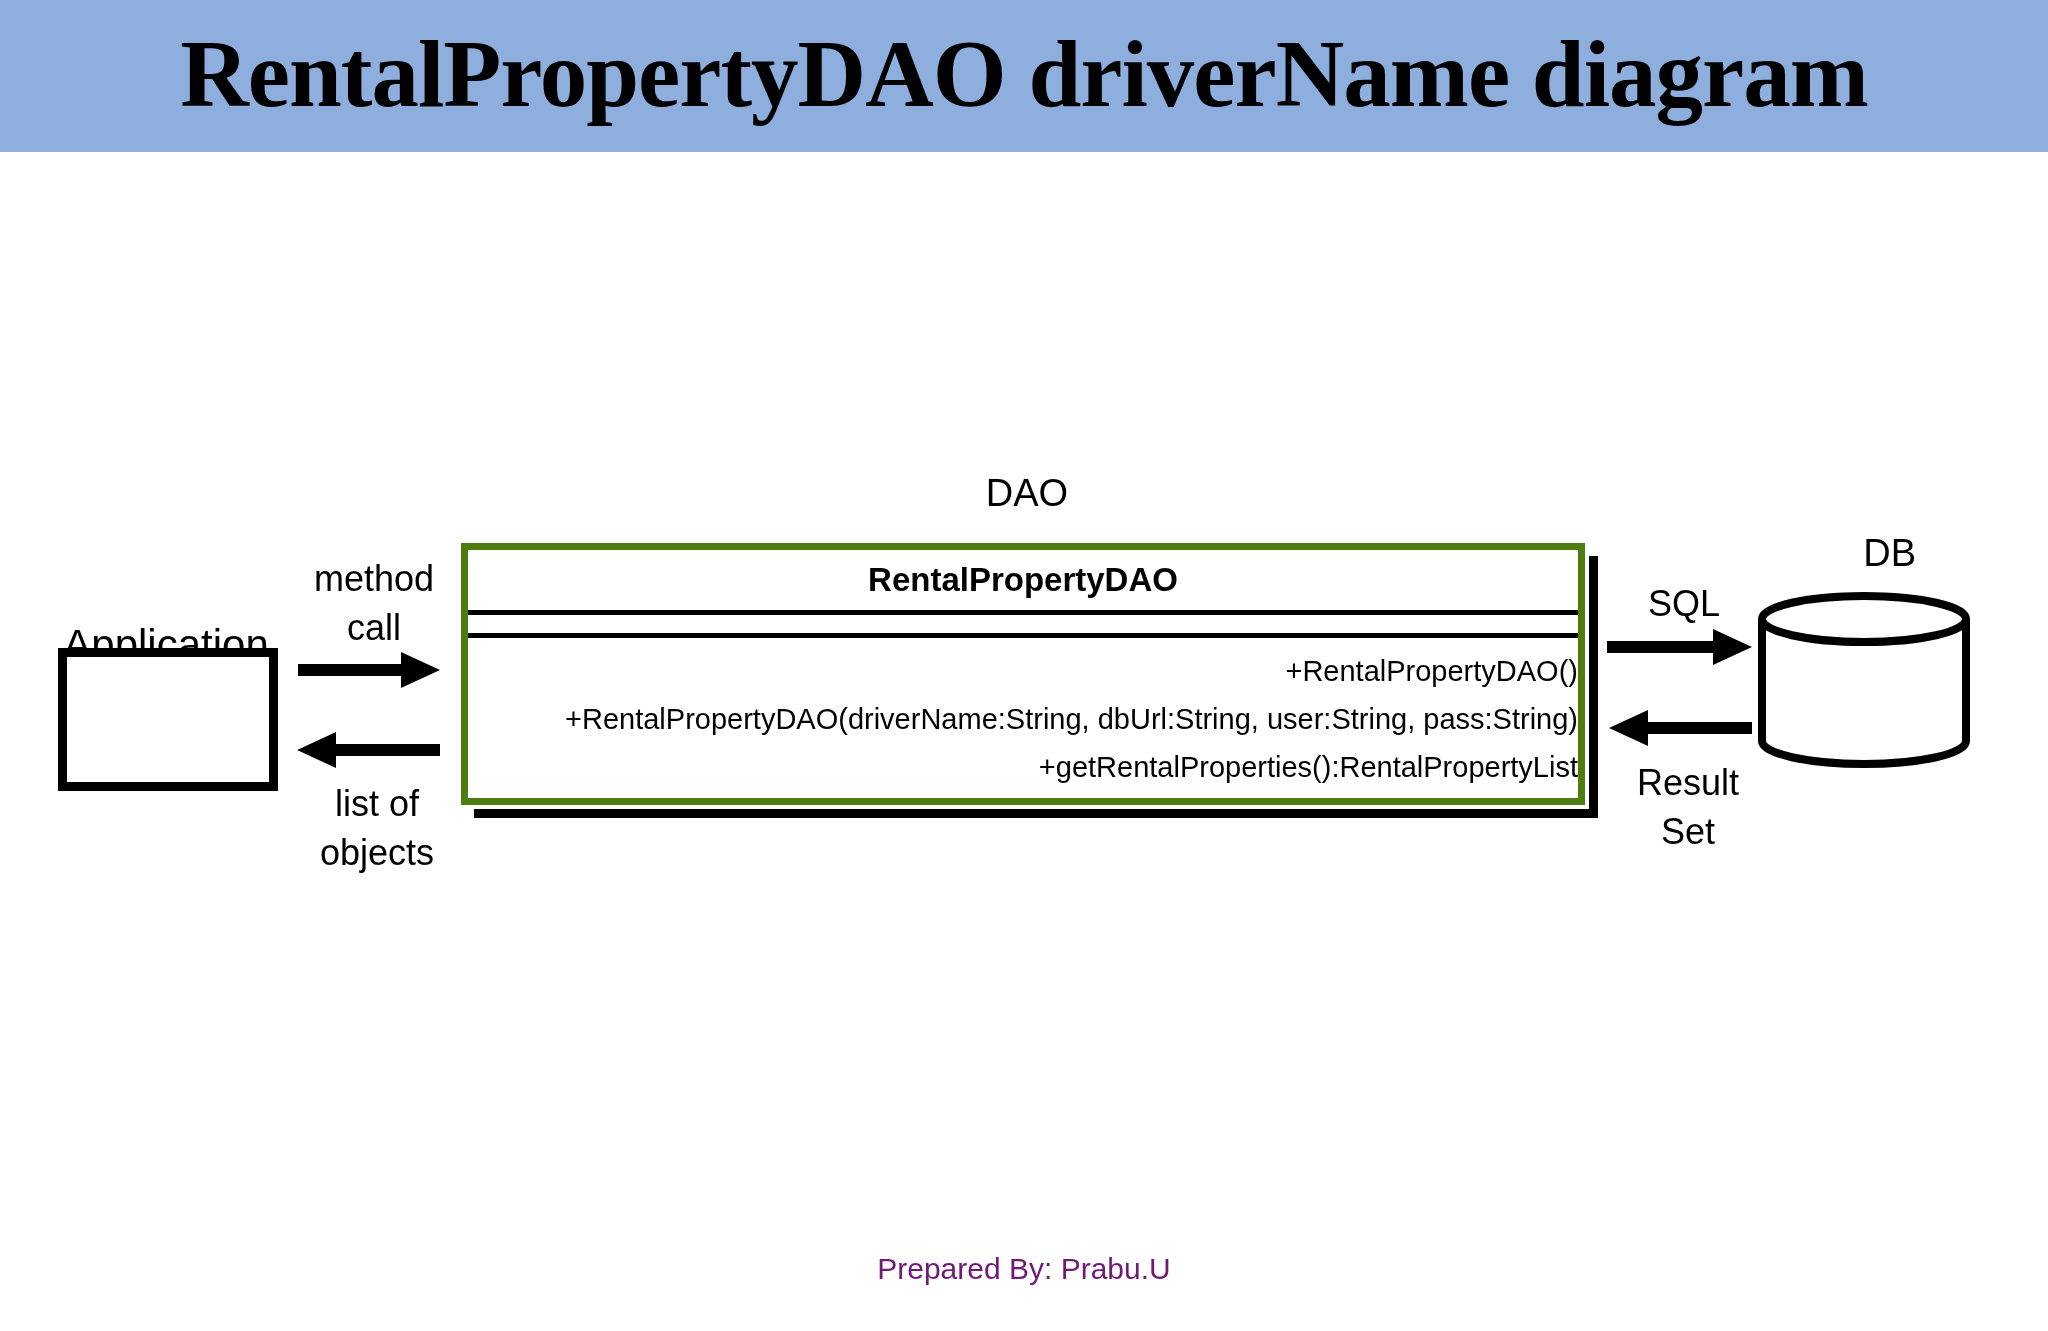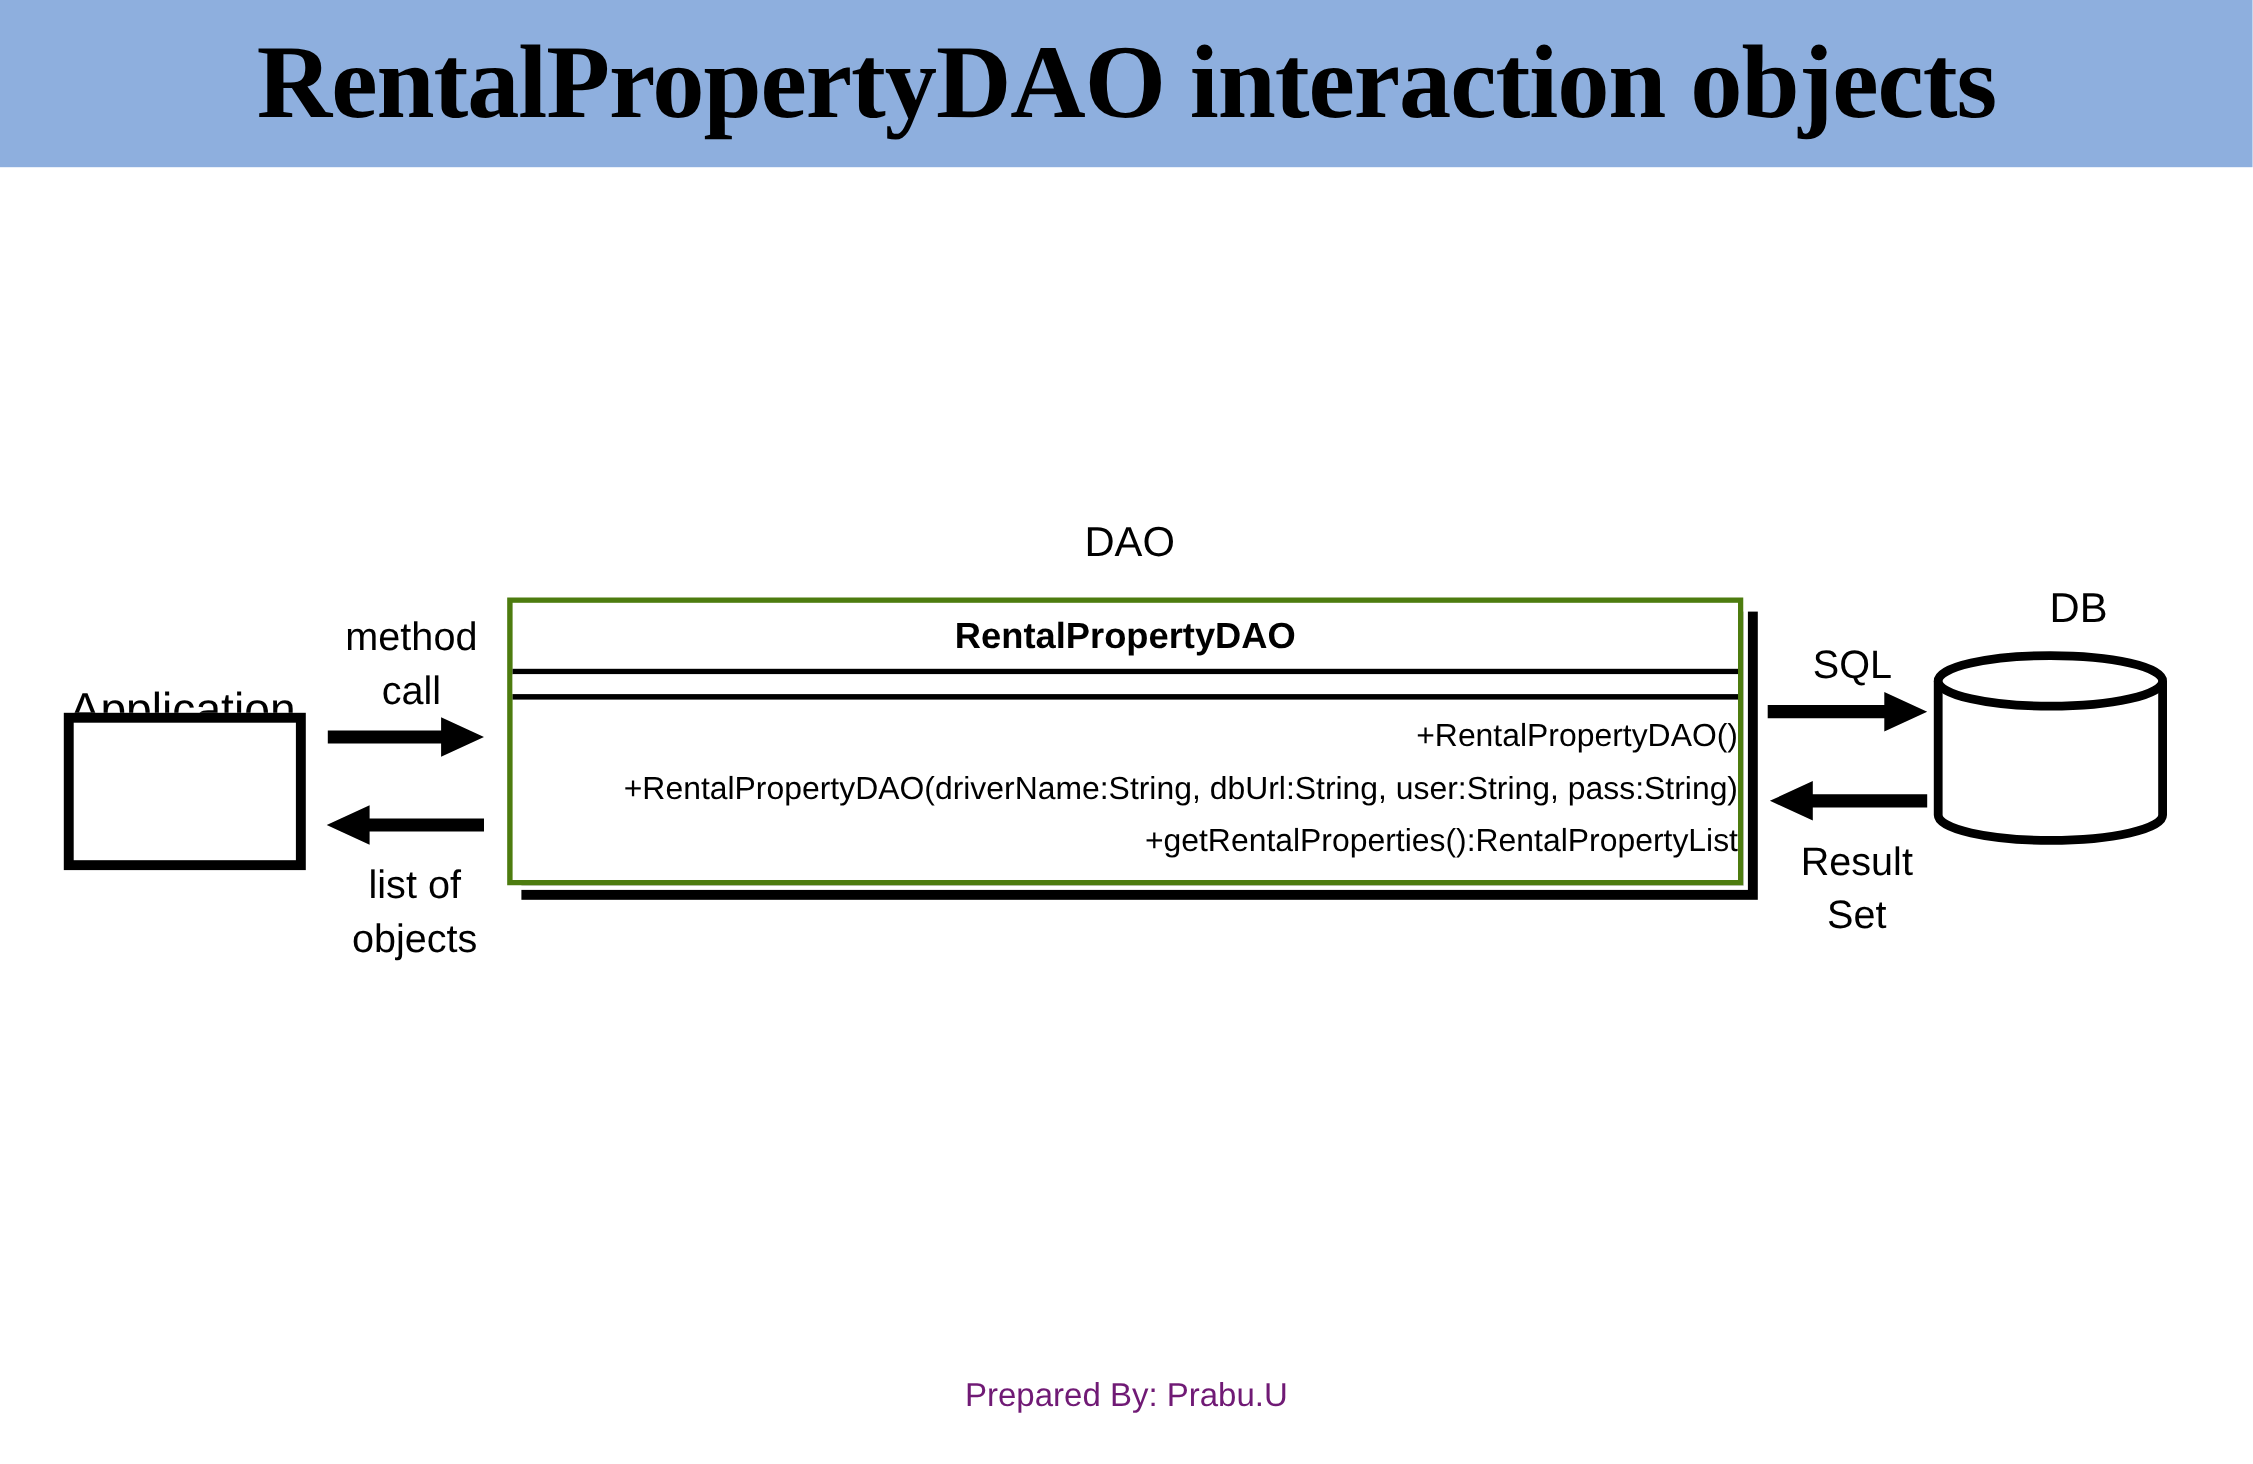--- a/index.html
+++ b/index.html
@@ -23,21 +23,21 @@
   .dao-label {
     position:absolute; left:952px; top:472px; width:150px;
     text-align:center; font-size:38px; line-height:42px;
   }
   .class-shadow {
     position:absolute; left:474px; top:556px; width:1124px; height:262px;
     background:#000;
   }
   .class-box {
     position:absolute; left:461px; top:543px; width:1124px; height:262px;
-    background:#fff; border:5px solid #4d7c0f; outline:4px solid #fff;
+    background:#fff; border:7px solid #4d7c0f; outline:4px solid #fff;
   }
   .class-title {
     height:60px; display:flex; align-items:center; justify-content:center;
     font-size:33px; font-weight:bold;
   }
   .sep { height:5px; background:#000; }
   .attr-compartment { height:18px; background:#fff; }
   .methods {
     padding:9px 0 0 12px; font-size:29px; line-height:48px;
     white-space:nowrap;
@@ -77,21 +77,21 @@
     position:absolute; left:0; top:1249px; width:2048px;
     text-align:center; font-size:30px; line-height:40px; color:#701a75;
   }
 </style>
 </head>
 <body>
 
 <div class="stage">
 
   <header class="titlebar">
-    <h1>RentalPropertyDAO interaction objects</h1>
+    <h1>RentalPropertyDAO driverName diagram</h1>
   </header>
 
   <svg class="overlay" viewBox="0 0 2048 1331" xmlns="http://www.w3.org/2000/svg">
     <g>
       <polygon class="arrow" points="298,664 401,664 401,652 440,670 401,688 401,676 298,676"></polygon>
     </g>
     <g>
       <polygon class="arrow" points="440,744 336,744 336,732 297,750 336,768 336,756 440,756"></polygon>
     </g>
     <g>

